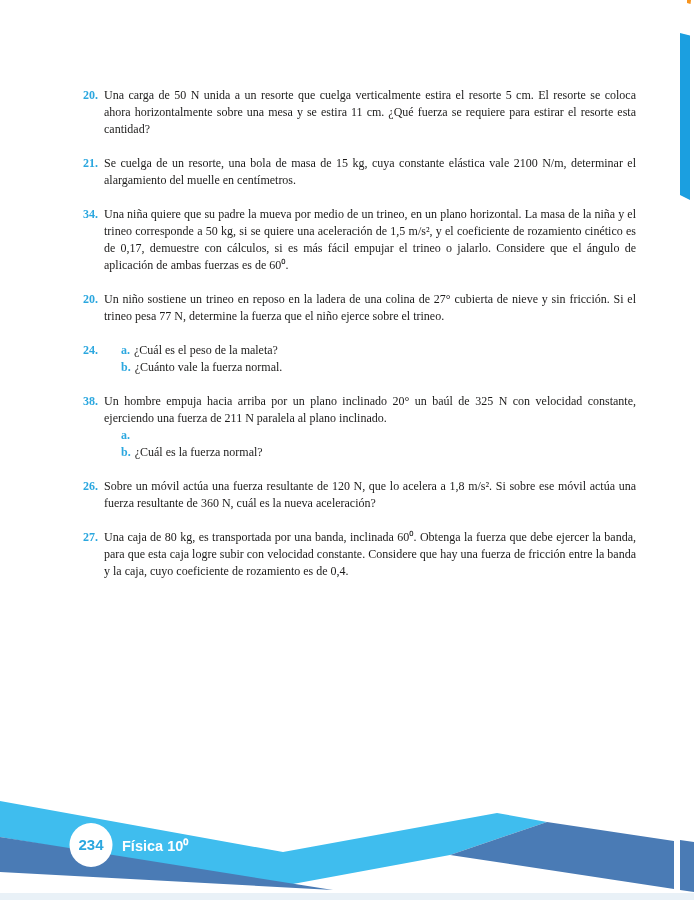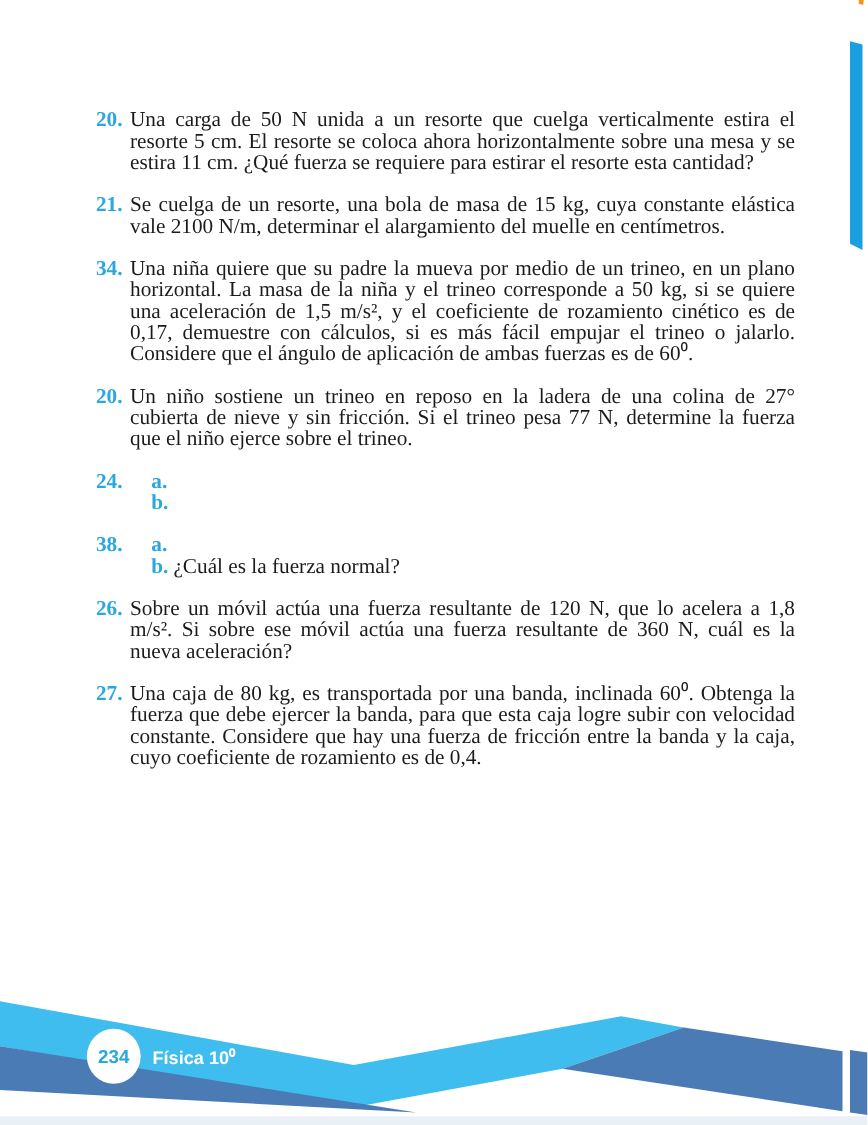--- a/index.html
+++ b/index.html
@@ -5,21 +5,21 @@
   html,body{margin:0;padding:0;}
   body{
     width:694px;height:900px;position:relative;overflow:hidden;
     background:#ffffff;font-family:"Liberation Serif",serif;
   }
   
   .deco{position:absolute;pointer-events:none;}
   
   #problems{
     position:absolute;left:75px;top:87px;width:561px;
-    font-size:17px;line-height:17px;color:#1c1b1a;
+    font-size:12px;line-height:17px;color:#1c1b1a;
   }
   .problem{display:flex;margin-bottom:17px;}
   .problem .num{
     flex:0 0 23px;text-align:right;margin-right:6px;
     font-weight:bold;color:#2ba7df;
   }
   .problem .body{flex:1;text-align:justify;}
   .subitem{display:flex;padding-left:17px;text-align:left;}
   .subitem .sub-label{
     flex:0 0 auto;font-weight:bold;color:#2ba7df;margin-right:4px;
@@ -76,32 +76,35 @@
       <div class="subitems"></div>
     </div>
   </div>
 
   <div class="problem">
     <div class="num">24.</div>
     <div class="body">
       <div class="subitems">
   <div class="subitem">
     <span class="sub-label">a.</span>
+    <span class="sub-text">¿Cuál es el peso de la maleta?</span>
   </div>
 
   <div class="subitem">
     <span class="sub-label">b.</span>
+    <span class="sub-text">¿Cuánto vale la fuerza normal.</span>
   </div>
 </div>
     </div>
   </div>
 
   <div class="problem">
     <div class="num">38.</div>
     <div class="body">
+      <span class="ptext">Un hombre empuja hacia arriba por un plano inclinado 20° un baúl de 325 N con velocidad constante, ejerciendo una fuerza de 211 N paralela al plano inclinado.</span>
       <div class="subitems">
   <div class="subitem">
     <span class="sub-label">a.</span>
   </div>
 
   <div class="subitem">
     <span class="sub-label">b.</span>
     <span class="sub-text">¿Cuál es la fuerza normal?</span>
   </div>
 </div>

